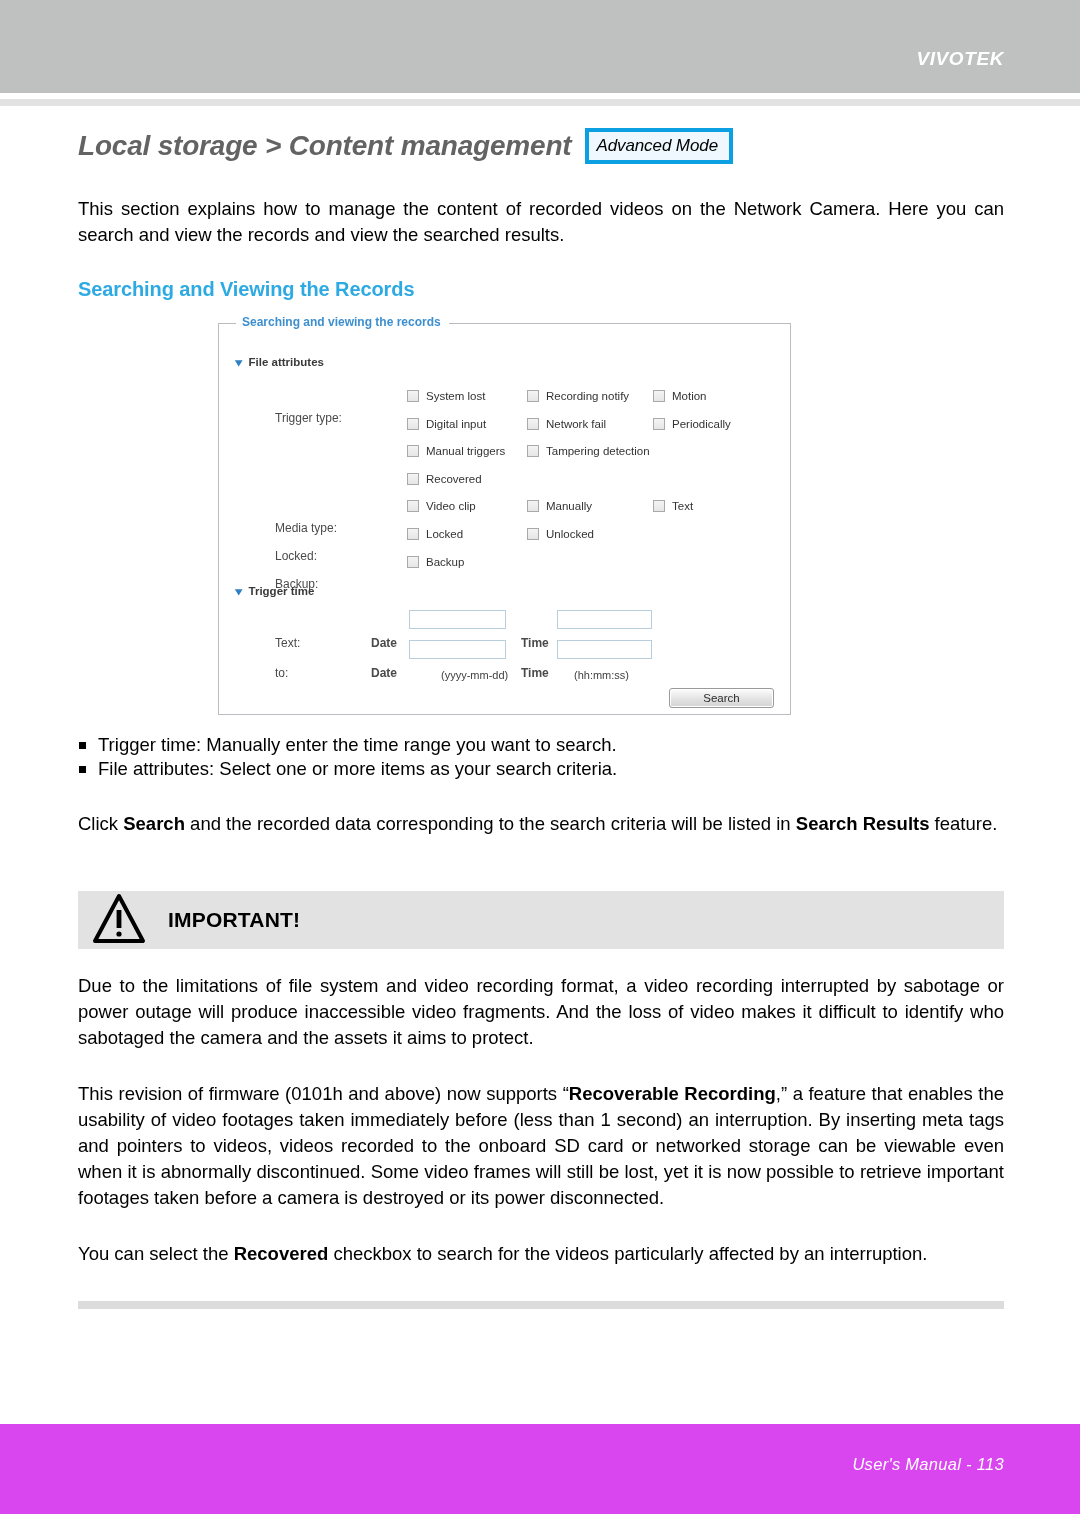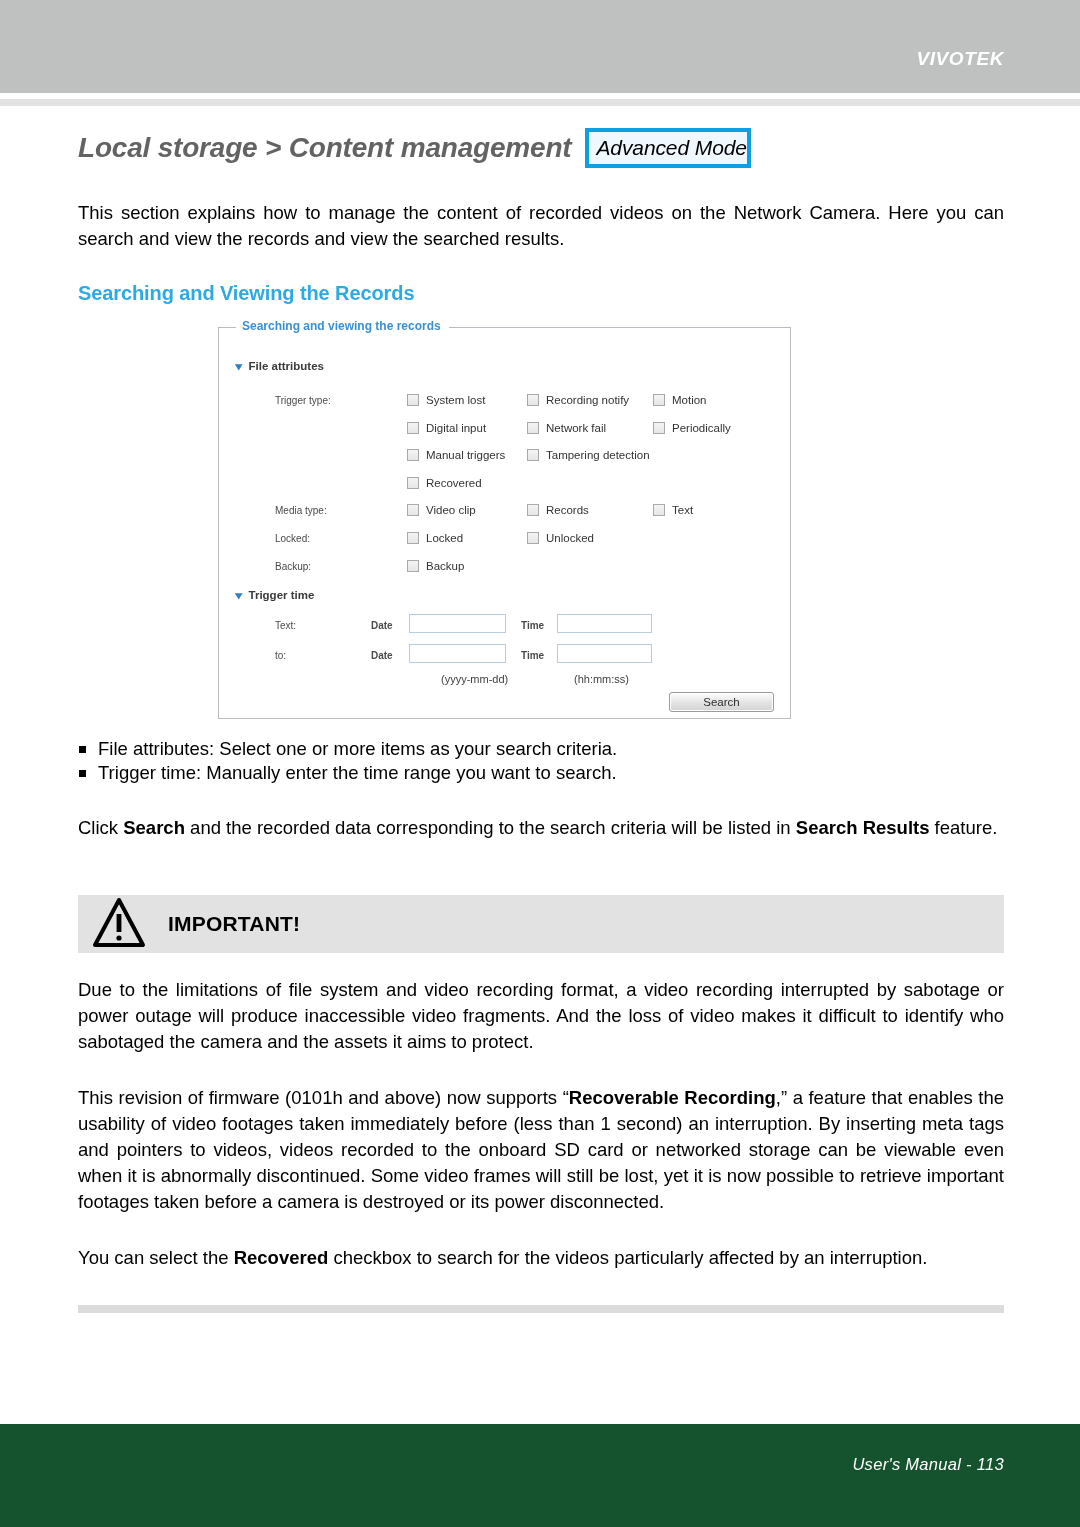--- a/index.html
+++ b/index.html
@@ -61,24 +61,24 @@
     display: flex;
     align-items: center;
     gap: 14px;
     font-style: italic;
   }
   .mode-badge {
     display: inline-block;
     border: 4px solid #0ca0e3;
     background: #eef8fe;
     color: #000000;
-    font-size: 21px;
+    font-size: 17px;
     font-weight: normal;
     line-height: 1;
-    padding: 5px 0 6px 7px;
+    padding: 5px 11px 6px 7px;
     letter-spacing: -0.1px;
   }
 
   p.body {
     margin: 0;
     font-size: 18.5px;
     line-height: 26px;
     text-align: justify;
     color: #000000;
   }
@@ -126,23 +126,24 @@
   }
   .chev {
     color: #2f7fc4;
     font-size: 11px;
     line-height: 1;
     display: inline-block;
     transform: scaleX(1.25);
   }
   .fld-label {
     position: absolute;
-    font-size: 10px;
+    font-size: 12px;
     color: #4a4a4a;
     white-space: nowrap;
+    margin-top: 20px;
   }
   .cbx {
     position: absolute;
     display: flex;
     align-items: center;
     gap: 7px;
     white-space: nowrap;
     font-size: 11.5px;
     color: #333333;
   }
@@ -246,22 +247,22 @@
     height: 8px;
     background: #dcdcdc;
   }
 
   
   .footer-band {
     position: absolute;
     left: 0;
     top: 1424px;
     width: 1080px;
-    height: 103px;
-    background: #14532d;
+    height: 90px;
+    background: #d946ef;
   }
   .footer-text {
     position: absolute;
     right: 76px;
     top: 31px;
     color: #ffffff;
     font-style: italic;
     font-size: 16.5px;
     letter-spacing: 0.3px;
   }
@@ -338,21 +339,21 @@
       <span>Recovered</span>
     </label>
 
     <div class="fld-label" style="left:56px; top:177px;">Media type:</div>
     <label class="cbx" style="left:188px; top:176px;">
       <span class="box"></span>
       <span>Video clip</span>
     </label>
     <label class="cbx" style="left:308px; top:176px;">
       <span class="box"></span>
-      <span>Records</span>
+      <span>Manually</span>
     </label>
     <label class="cbx" style="left:434px; top:176px;">
       <span class="box"></span>
       <span>Text</span>
     </label>
 
     <div class="fld-label" style="left:56px; top:205px;">Locked:</div>
     <label class="cbx" style="left:188px; top:204px;justify-content:flex-end;">
       <span class="box"></span>
       <span>Locked</span>
@@ -385,22 +386,22 @@
     <div class="fld-label" style="left:302px; top:322px; font-weight:bold;">Time</div>
     <input class="tinput" style="left: 338px; top: 316px; width: 95px;" value="">
 
     <div class="hint" style="left:222px; top:345px;">(yyyy-mm-dd)</div>
     <div class="hint" style="left:355px; top:345px;">(hh:mm:ss)</div>
 
     <button class="search-btn" style="left:450px; top:364px;">Search</button>
   </div>
 
   <ul class="bullets">
+    <li>Trigger time: Manually enter the time range you want to search.</li>
     <li>File attributes: Select one or more items as your search criteria.</li>
-    <li>Trigger time: Manually enter the time range you want to search.</li>
   </ul>
 
   <p class="body gap-mid"><span>Click </span><b>Search</b><span> and the recorded data corresponding to the search criteria will be listed in </span><b>Search Results</b><span> feature.</span></p>
 
   <div class="callout">
     <div class="callout-band"></div>
     <svg class="warn-icon" viewBox="0 0 54 52">
       <path d="M27 3 L51 48 L3 48 Z" fill="none" stroke="#000000" stroke-width="4" stroke-linejoin="round"></path>
       <rect x="24.6" y="17" width="4.8" height="18" fill="#000000"></rect>
       <circle cx="27" cy="41" r="2.6" fill="#000000"></circle>

